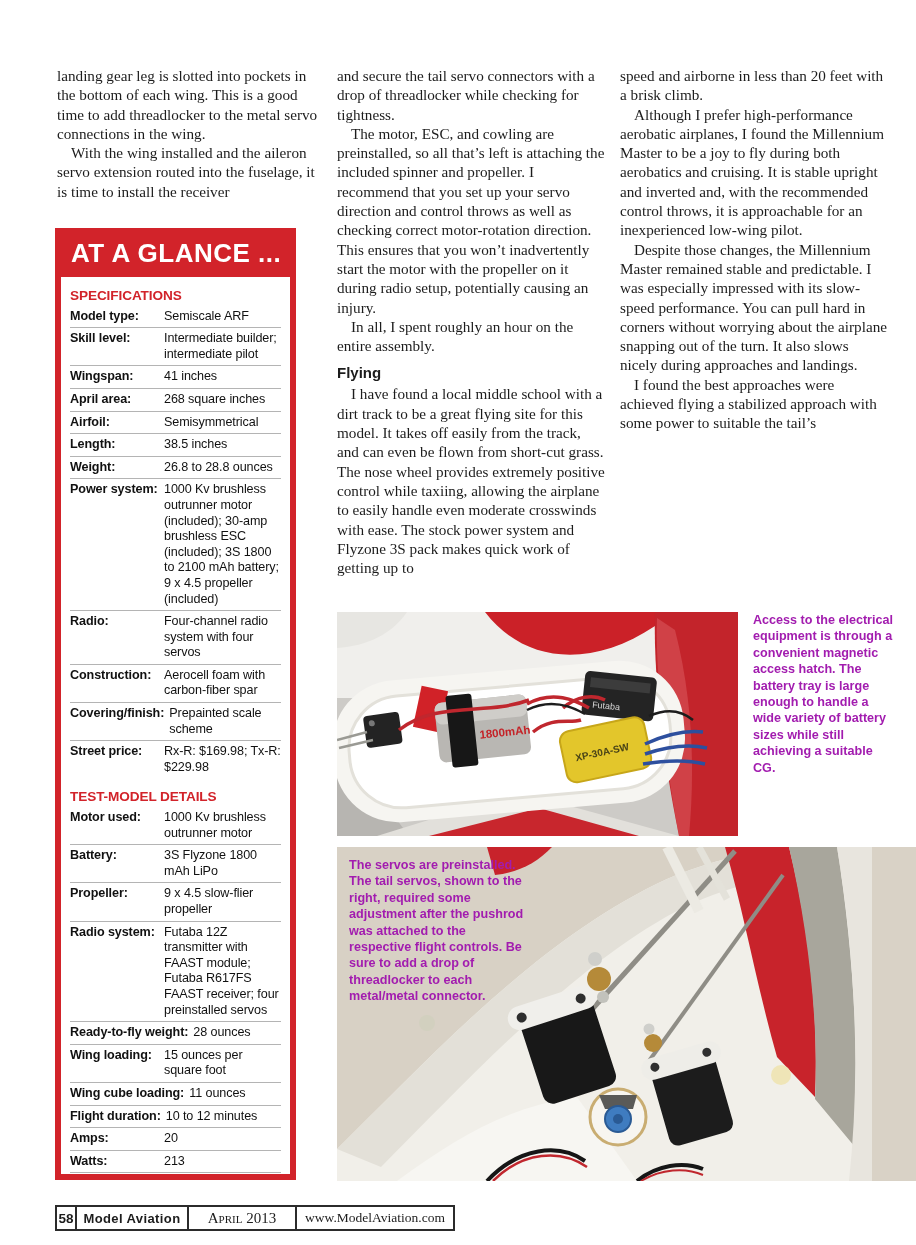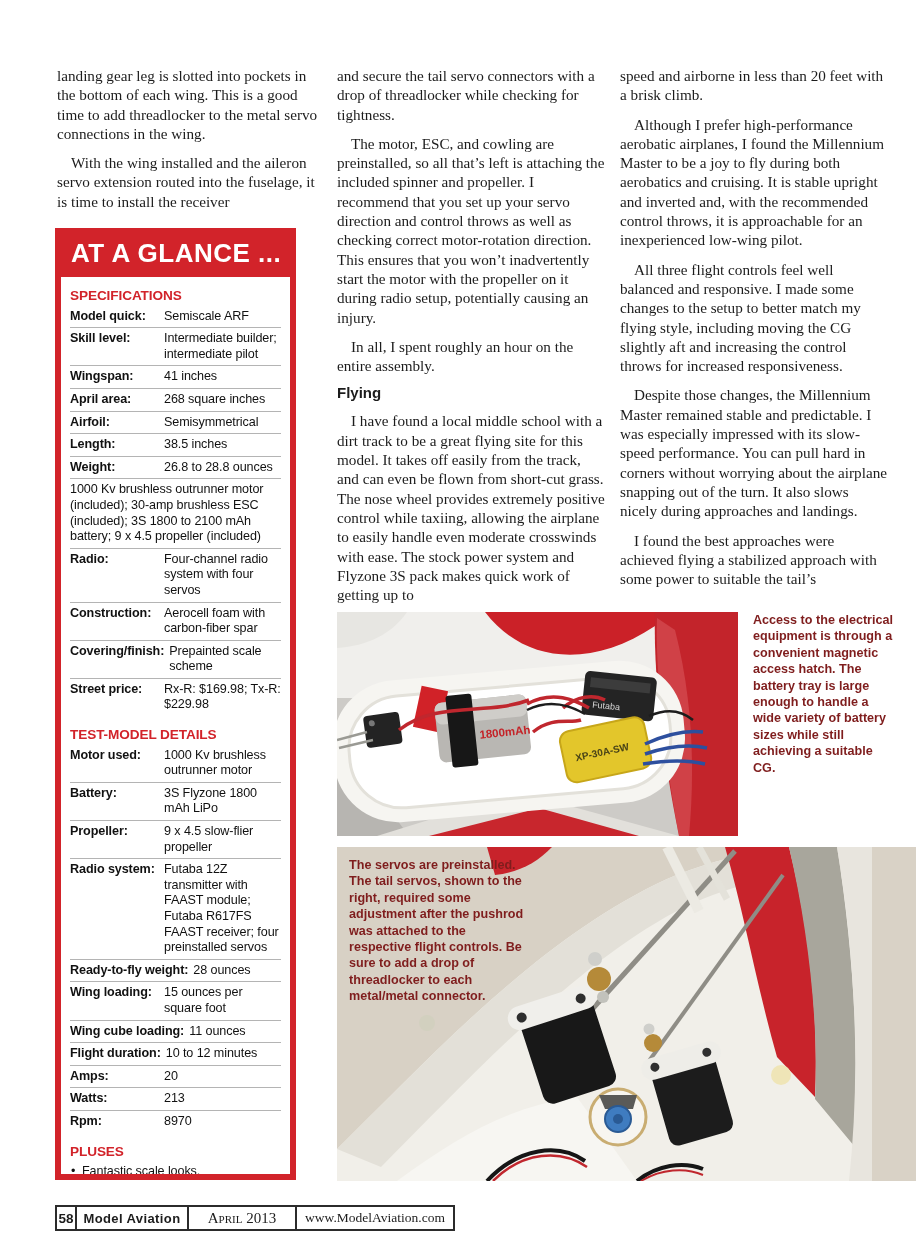--- a/index.html
+++ b/index.html
@@ -5,21 +5,21 @@
   html,body { margin:0; padding:0; background:#ffffff; }
   .page { position:relative; width:916px; height:1245px; background:#ffffff;
           font-family:"Liberation Serif", serif; color:#1c1c1c; overflow:hidden;border-radius:27px; }
 
   
   .col { position:absolute; top:66px; font-size:15.2px; line-height:19.3px; }
   .col-1 { left:57px;  width:266px; }
   .col-2 { left:337px; width:268px; }
   .col-3 { left:620px; width:268px; }
   .col p { margin:0; }
-  .col p.ind { text-indent:14px;margin-top:10px; }
+  .col p.ind { text-indent:14px; }
   .subhead { font-family:"Liberation Sans", sans-serif; font-weight:bold;
              font-size:15px; margin:9px 0 3px 0; line-height:17px; }
 
   
   .glance { position:absolute; left:55px; top:228px; width:241px; height:952px;
             box-sizing:border-box; border:6px solid #d2232a; background:#fff; overflow:hidden; }
   .glance-header { background:#d2232a; color:#fff; font-family:"Liberation Sans", sans-serif;
             font-weight:bold; font-size:26px; letter-spacing:0.5px; padding:4px 0 8px 10px; }
   .glance-body { padding:6px 9px 0 9px; font-family:"Liberation Sans", sans-serif;
             font-size:12.6px; line-height:15.6px; letter-spacing:-0.1px; color:#111; }
@@ -32,21 +32,21 @@
   .bullet-item { position:relative; padding:3px 0 4px 12px; border-bottom:1px solid #b4b4b4; }
   .bullet-item::before { content:"•"; position:absolute; left:1px; }
 
   
   .photo { position:absolute; overflow:hidden; background:#cfcdc9; }
   .photo-1 { left:337px; top:612px; width:401px; height:224px; }
   .photo-2 { left:337px; top:847px; width:600px; height:334px; background:#d9d2c6; }
 
   
   .caption { font-family:"Liberation Sans", sans-serif; font-weight:bold;
-             font-size:12.6px; line-height:16.4px; color:#7f1d1d; }
+             font-size:12.6px; line-height:16.4px; color:#a21caf; }
   .caption-1 { position:absolute; left:753px; top:612px; width:140px; }
   .caption-2 { position:absolute; left:12px; top:10px; width:178px; z-index:2; }
 
   
   .footer { position:absolute; left:55px; top:1205px; width:400px; height:26px;
             box-sizing:border-box; border:2px solid #2b2b2b; display:flex; align-items:stretch;
             background:#fff; }
   .fcell { display:flex; align-items:center; justify-content:center;
            border-right:2px solid #2b2b2b; box-sizing:border-box; }
   .fcell:last-child { border-right:none; }
@@ -69,32 +69,31 @@
     <p>and secure the tail servo connectors with a drop of threadlocker while checking for tightness.</p>
     <p class="ind">The motor, ESC, and cowling are preinstalled, so all that’s left is attaching the included spinner and propeller. I recommend that you set up your servo direction and control throws as well as checking correct motor-rotation direction. This ensures that you won’t inadvertently start the motor with the propeller on it during radio setup, potentially causing an injury.</p>
     <p class="ind">In all, I spent roughly an hour on the entire assembly.</p>
     <div class="subhead">Flying</div>
     <p class="ind">I have found a local middle school with a dirt track to be a great flying site for this model. It takes off easily from the track, and can even be flown from short-cut grass. The nose wheel provides extremely positive control while taxiing, allowing the airplane to easily handle even moderate crosswinds with ease. The stock power system and Flyzone 3S pack makes quick work of getting up to</p>
   </div>
 
   <div class="col col-3">
     <p>speed and airborne in less than 20 feet with a brisk climb.</p>
     <p class="ind">Although I prefer high-performance aerobatic airplanes, I found the Millennium Master to be a joy to fly during both aerobatics and cruising. It is stable upright and inverted and, with the recommended control throws, it is approachable for an inexperienced low-wing pilot.</p>
-    <p class="ind">All three flight controls feel well balanced and responsive. I made some changes to the setup to better match my flying style, including moving the CG slightly aft and increasing the control throws for increased responsiveness.</p>
     <p class="ind">Despite those changes, the Millennium Master remained stable and predictable. I was especially impressed with its slow-speed performance. You can pull hard in corners without worrying about the airplane snapping out of the turn. It also slows nicely during approaches and landings.</p>
     <p class="ind">I found the best approaches were achieved flying a stabilized approach with some power to suitable the tail’s</p>
   </div>
 
   <div class="glance">
     <div class="glance-header">AT A GLANCE ...</div>
     <div class="glance-body">
 
       <div class="sec-head first">SPECIFICATIONS</div>
       <div class="spec-row">
-          <span class="spec-label">Model quick:</span>
+          <span class="spec-label">Model type:</span>
           <span class="spec-value">Semiscale ARF</span>
         </div>
       <div class="spec-row">
           <span class="spec-label">Skill level:</span>
           <span class="spec-value">Intermediate builder; intermediate pilot</span>
         </div>
       <div class="spec-row">
           <span class="spec-label">Wingspan:</span>
           <span class="spec-value">41 inches</span>
         </div>
@@ -108,20 +107,21 @@
         </div>
       <div class="spec-row">
           <span class="spec-label">Length:</span>
           <span class="spec-value">38.5 inches</span>
         </div>
       <div class="spec-row">
           <span class="spec-label">Weight:</span>
           <span class="spec-value">26.8 to 28.8 ounces</span>
         </div>
       <div class="spec-row">
+          <span class="spec-label">Power system:</span>
           <span class="spec-value">1000 Kv brushless outrunner motor (included); 30-amp brushless ESC (included); 3S 1800 to 2100 mAh battery; 9 x 4.5 propeller (included)</span>
         </div>
       <div class="spec-row">
           <span class="spec-label">Radio:</span>
           <span class="spec-value">Four-channel radio system with four servos</span>
         </div>
       <div class="spec-row">
           <span class="spec-label">Construction:</span>
           <span class="spec-value">Aerocell foam with carbon-fiber spar</span>
         </div>

